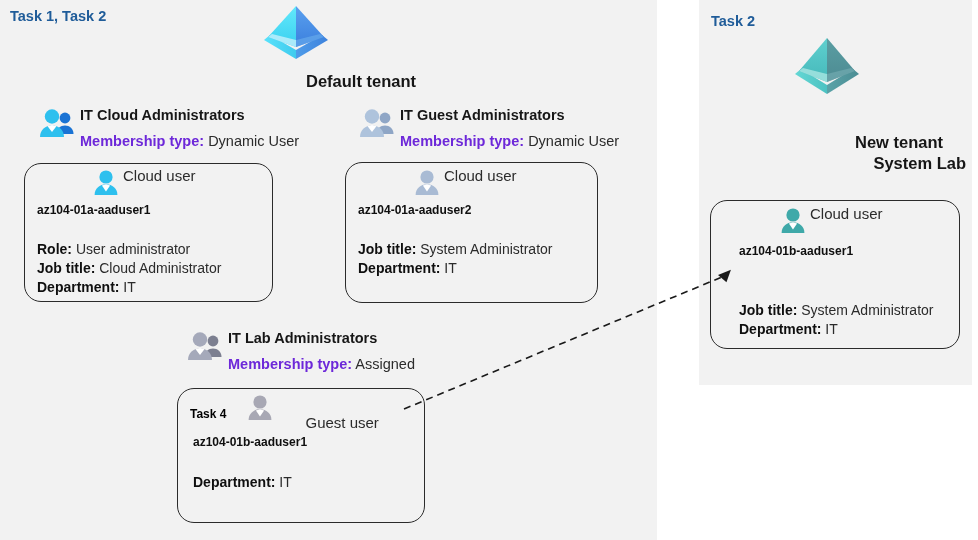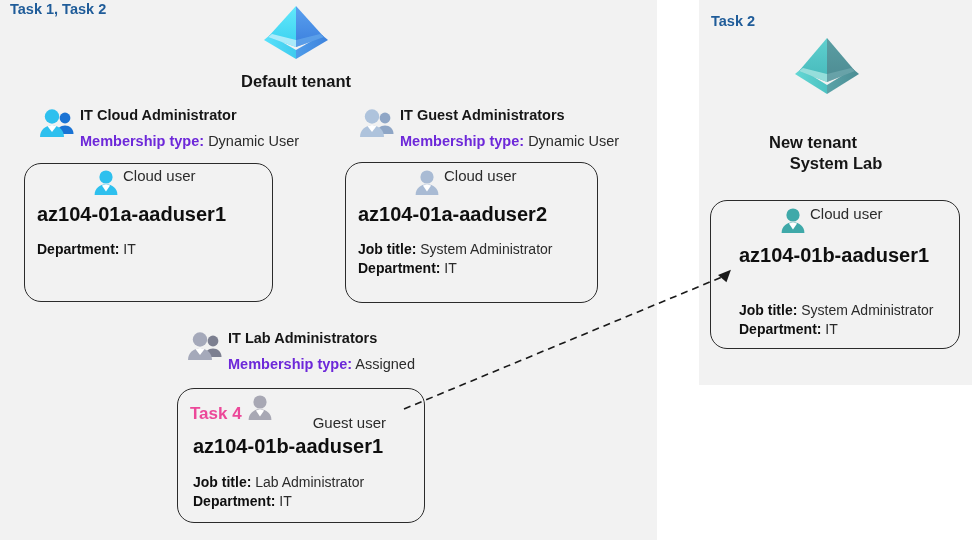--- a/index.html
+++ b/index.html
@@ -27,21 +27,21 @@
     color: #1F5C99;
     white-space: nowrap;
   }
 
   .tenant-title {
     position: absolute;
     font-weight: bold;
     font-size: 16.5px;
     color: #161616;
     white-space: nowrap;
-    text-align: center;
+    text-align: right;
   }
 
   .group-title {
     position: absolute;
     font-weight: bold;
     font-size: 14.5px;
     color: #161616;
     white-space: nowrap;
   }
   .group-meta {
@@ -66,29 +66,29 @@
     align-items: center;
     white-space: nowrap;
     text-align: right;
   }
   .card-head .kind {
     font-size: 15px;
     color: #2b2b2b;
   }
   .card-head .task-inline {
     font-weight: bold;
-    font-size: 17px;
-    color: #ec4899;
-    margin-right: 8px;
+    font-size: 12px;
+    color: #000000;
+    margin-right: 16px;
   }
 
   .card-name {
     position: absolute;
     font-weight: bold;
-    font-size: 20px;
+    font-size: 12px;
     color: #0f0f0f;
     white-space: nowrap;
   }
   .card-attrs {
     position: absolute;
     font-size: 14px;
     line-height: 19px;
     color: #2b2b2b;
     white-space: nowrap;
   }
@@ -96,21 +96,21 @@
 
   svg.icon { display: block; overflow: visible; }
   .abs { position: absolute; }
 </style>
 </head>
 <body>
 
 <div class="panel" id="panel-left"></div>
 <div class="panel" id="panel-right"></div>
 
-<div class="task-label" style="left:10px; top:1px;">Task 1, Task 2</div>
+<div class="task-label" style="left:10px; top:8px;">Task 1, Task 2</div>
 
 <div class="abs" style="left:256px; top:2px;">
   <svg class="icon" width="80" height="64" viewBox="0 0 80 64">
     <defs>
       <linearGradient id="gL" x1="0" y1="0" x2="0" y2="1">
         <stop offset="0" stop-color="#62e8fb"></stop>
           <stop offset="1" stop-color="#39d0f0"></stop>
       </linearGradient>
       <linearGradient id="gR" x1="0" y1="0" x2="0" y2="1">
         <stop offset="0" stop-color="#5aa0ef"></stop>
@@ -137,39 +137,41 @@
 
 <div class="abs" style="left:38px; top:107px;">
   <svg class="icon" width="40" height="34" viewBox="0 0 40 34">
     <circle cx="27" cy="11" r="5.4" fill="#1a73d4"></circle>
     <path d="M18.5 27c0-5.2 3.9-8.4 8.5-8.4s8.5 3.2 8.5 8.4z" fill="#1a73d4"></path>
     <circle cx="14" cy="9.5" r="7.2" fill="#2ec0ee"></circle>
     <path d="M2 30c0-7 5.4-11.4 12-11.4S26 23 26 30z" fill="#2ec0ee"></path>
     <path d="M9.6 19.2 14 25l4.4-5.8-4.4-1.3z" fill="#ffffff"></path>
   </svg>
 </div>
-<div class="group-title" style="left:80px; top:107px;">IT Cloud Administrator</div>
+<div class="group-title" style="left:80px; top:107px;">IT Cloud Administrators</div>
 <div class="group-meta" style="left:80px; top:133px;">
   <b>Membership type:</b>
   <span>Dynamic User</span>
 </div>
 
 <div class="card" style="left:24px; top:163px; width:249px; height:139px;"></div>
 <div class="card-head" style="left:93px; top:167px;">
   <span class="abs" style="left:0px; top:1px;">
     <svg class="icon" width="26" height="28" viewBox="0 0 26 28">
       <circle cx="13" cy="9" r="6.6" fill="#2ec0ee"></circle>
       <path d="M1.6 27c0-6.6 5.1-10.7 11.4-10.7S24.4 20.4 24.4 27z" fill="#2ec0ee"></path>
       <path d="M8.9 17.4 13 23.4l4.1-6-4.1-1.2z" fill="#ffffff"></path>
     </svg>
   </span>
   <span class="kind" style="margin-left:30px;">Cloud user</span>
 </div>
 <div class="card-name" style="left:37px; top:203px;">az104-01a-aaduser1</div>
 <div class="card-attrs" style="left:37px; top:240px;">
+  <div class="row"><b>Role:</b> <span>User administrator</span></div>
+  <div class="row"><b>Job title:</b> <span>Cloud Administrator</span></div>
   <div class="row"><b>Department:</b> <span>IT</span></div>
 </div>
 
 <div class="abs" style="left:358px; top:107px;">
   <svg class="icon" width="40" height="34" viewBox="0 0 40 34">
     <circle cx="27" cy="11" r="5.4" fill="#8fa6c6"></circle>
     <path d="M18.5 27c0-5.2 3.9-8.4 8.5-8.4s8.5 3.2 8.5 8.4z" fill="#8fa6c6"></path>
     <circle cx="14" cy="9.5" r="7.2" fill="#aec3dc"></circle>
     <path d="M2 30c0-7 5.4-11.4 12-11.4S26 23 26 30z" fill="#aec3dc"></path>
     <path d="M9.6 19.2 14 25l4.4-5.8-4.4-1.3z" fill="#ffffff"></path>
@@ -220,21 +222,20 @@
     <svg class="icon" width="26" height="28" viewBox="0 0 26 28">
       <circle cx="13" cy="9" r="6.6" fill="#a8a8b4"></circle>
       <path d="M1.6 27c0-6.6 5.1-10.7 11.4-10.7S24.4 20.4 24.4 27z" fill="#a8a8b4"></path>
       <path d="M8.9 17.4 13 23.4l4.1-6-4.1-1.2z" fill="#ffffff"></path>
     </svg>
   </span>
   <span class="kind" style="margin-left:63px;margin-top:18px;">Guest user</span>
 </div>
 <div class="card-name" style="left:193px; top:435px;">az104-01b-aaduser1</div>
 <div class="card-attrs" style="left:193px; top:473px;">
-  <div class="row"><b>Job title:</b> <span>Lab Administrator</span></div>
   <div class="row"><b>Department:</b> <span>IT</span></div>
 </div>
 
 <div class="task-label" style="left:711px; top:13px;">Task 2</div>
 
 <div class="abs" style="left:787px; top:32px;">
   <svg class="icon" width="80" height="72" viewBox="0 0 80 72">
     <defs>
       <linearGradient id="tL" x1="0" y1="0" x2="0" y2="1">
         <stop offset="0" stop-color="#5fd0cf"></stop>

